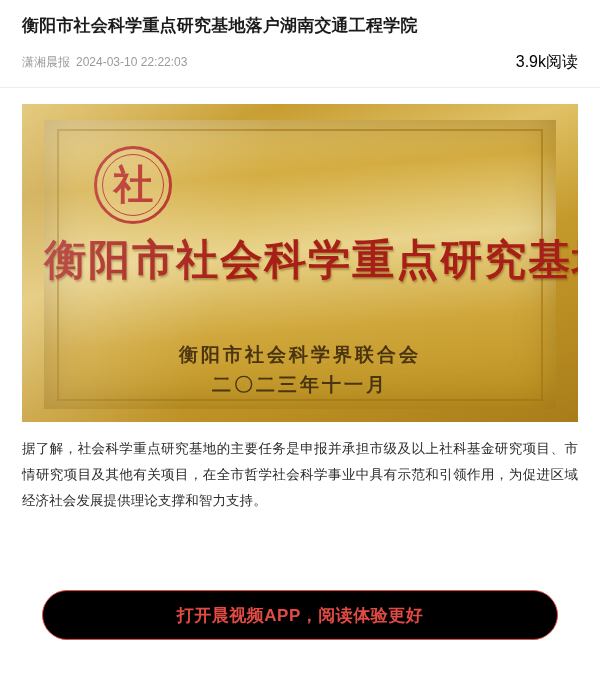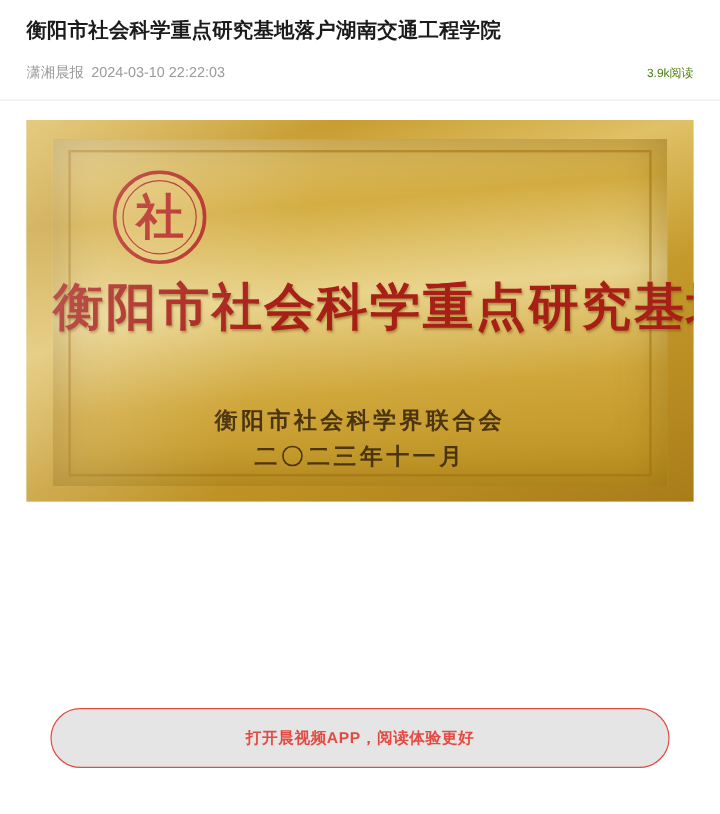--- a/index.html
+++ b/index.html
@@ -30,22 +30,22 @@
     justify-content: space-between;
     padding: 14px 22px 0 22px;
   }
   .meta-left {
     font-size: 12px;
     color: #9a9a9a;
     white-space: nowrap;
   }
   .meta-left .source { margin-right: 6px; text-align: center; }
   .meta-right {
-    font-size: 10px;
-    color: #4d7c0f;
+    font-size: 16px;
+    color: #000000;
     white-space: nowrap;
   }
   .divider {
     margin: 14px 0 0 0;
     height: 1px;
     background: #ececec;
     width: 100%;
   }
   .body-text {
     font-size: 13.5px;
@@ -143,26 +143,26 @@
     bottom: 18px;
     display: flex;
     justify-content: center;
   }
   .cta-button {
     width: 516px;
     height: 50px;
     border: 1px solid #e24b43;
     border-radius: 26px;
     color: #e24b43;
-    font-size: 13px;
+    font-size: 17px;
     font-weight: bold;
     display: flex;
     align-items: center;
     justify-content: center;
-    background: #e5e5e5;
+    background: #000000;
     letter-spacing: 0.5px;
   }
 </style>
 </head>
 <body>
 
 <div class="page">
 
   <div class="article-title">衡阳市社会科学重点研究基地落户湖南交通工程学院</div>
 
@@ -182,18 +182,19 @@
       <div class="emblem">
         <span class="emblem-inner">社</span>
       </div>
       <div class="plaque-main">衡阳市社会科学重点研究基地</div>
       <div class="plaque-sub1">衡阳市社会科学界联合会</div>
       <div class="plaque-sub2">二〇二三年十一月</div>
       <div class="glare"></div>
     </div>
   </div>
 
+  <div class="body-text">据了解，社会科学重点研究基地的主要任务是申报并承担市级及以上社科基金研究项目、市情研究项目及其他有关项目，在全市哲学社会科学事业中具有示范和引领作用，为促进区域经济社会发展提供理论支撑和智力支持。</div>
 
   <div class="cta-wrap">
     <div class="cta-button">打开晨视频APP，阅读体验更好</div>
   </div>
 
 </div>
 
 </body></html>

